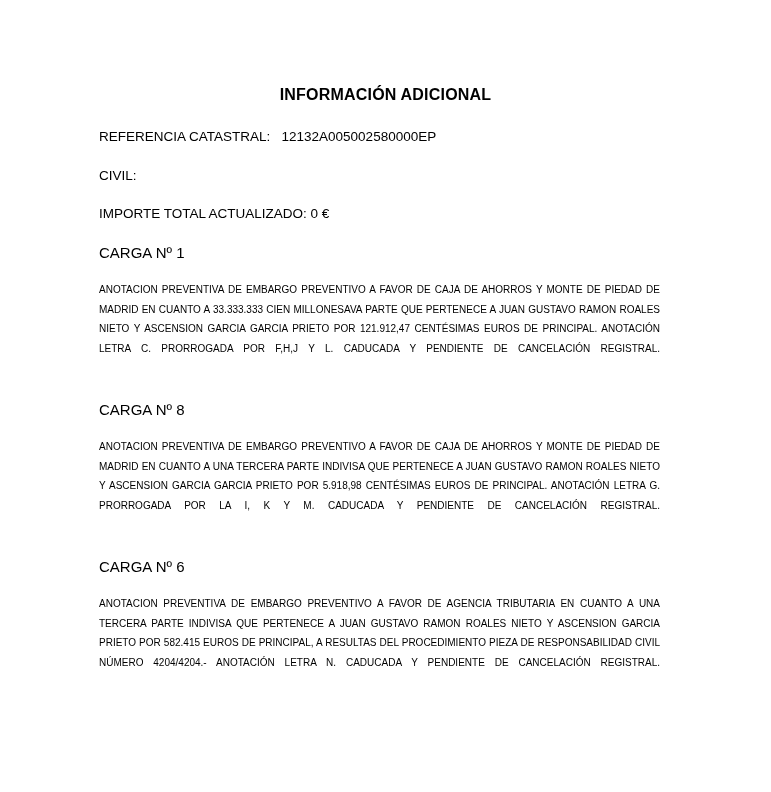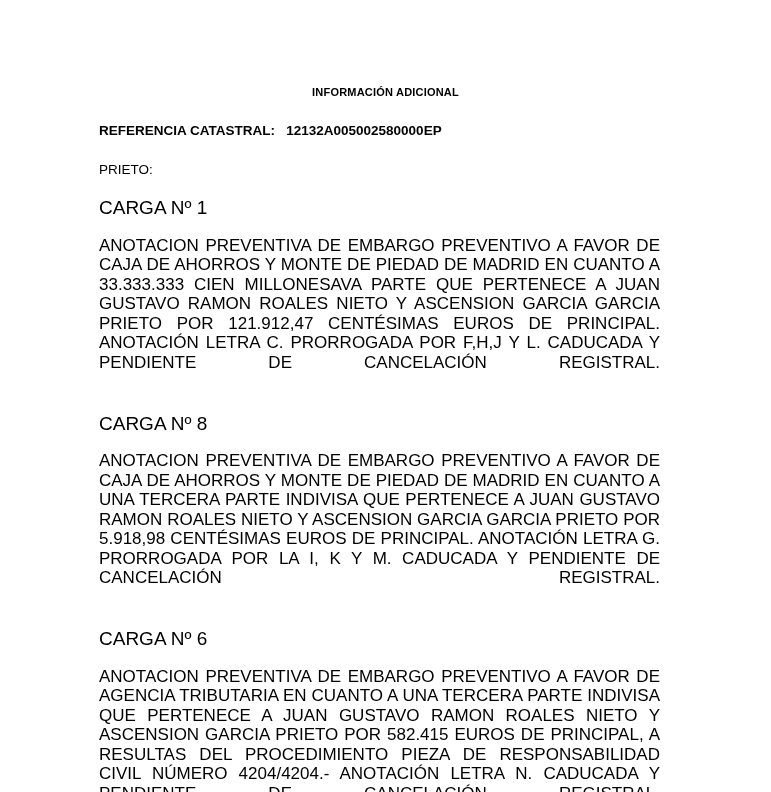--- a/index.html
+++ b/index.html
@@ -16,49 +16,48 @@
   }
   .page {
     position: relative;
     width: 771px;
     height: 792px;
     box-sizing: border-box;
     padding: 86px 99px 0 99px;
   }
   .doc-title {
     text-align: center;
-    font-size: 11px;
+    font-size: 16px;
     font-weight: bold;
     letter-spacing: 0.2px;
     margin: 0 0 23px 0;
   }
   .block {
     font-size: 13.5px;
     line-height: 19.5px;
     margin: 0 0 19px 0;
     text-align: justify;
     text-justify: inter-word;
   }
   .block.short {
     text-align: left;
   }
   .ref-line {
     font-size: 13.5px;
     line-height: 19.5px;
     margin: 0 0 19px 0;
     white-space: pre;
-    font-weight: bold;
   }
   .carga-head {
-    font-size: 19px;
+    font-size: 15px;
     line-height: 19.5px;
     margin: 0 0 18px 0;
   }
   .body-para {
-    font-size: 17px;
+    font-size: 10px;
     line-height: 19.5px;
     margin: 0 12px 22px 0;
     text-align: justify;
     text-justify: inter-word;
   }
   
   .body-para::after {
     content: "";
     display: inline-block;
     width: 100%;
@@ -66,22 +65,23 @@
 </style>
 </head>
 <body>
 
 <div class="page">
 
   <h1 class="doc-title">INFORMACIÓN ADICIONAL</h1>
 
   <p class="ref-line">REFERENCIA CATASTRAL:   12132A005002580000EP</p>
 
-  <p class="block short">PRIETO:</p>
+  <p class="block short">CIVIL:</p>
 
+  <p class="block short">IMPORTE TOTAL ACTUALIZADO: 0 €</p>
 
   <p class="carga-head">CARGA Nº 1</p>
   <p class="body-para">ANOTACION PREVENTIVA DE EMBARGO PREVENTIVO A FAVOR DE CAJA DE AHORROS Y MONTE DE PIEDAD DE MADRID EN CUANTO A 33.333.333 CIEN MILLONESAVA PARTE QUE PERTENECE A JUAN GUSTAVO RAMON ROALES NIETO Y ASCENSION GARCIA GARCIA PRIETO POR 121.912,47 CENTÉSIMAS EUROS DE PRINCIPAL. ANOTACIÓN LETRA C. PRORROGADA POR F,H,J Y L. CADUCADA Y PENDIENTE DE CANCELACIÓN REGISTRAL.</p>
 
   <p class="carga-head">CARGA Nº 8</p>
   <p class="body-para">ANOTACION PREVENTIVA DE EMBARGO PREVENTIVO A FAVOR DE CAJA DE AHORROS Y MONTE DE PIEDAD DE MADRID EN CUANTO A UNA TERCERA PARTE INDIVISA QUE PERTENECE A JUAN GUSTAVO RAMON ROALES NIETO Y ASCENSION GARCIA GARCIA PRIETO POR 5.918,98 CENTÉSIMAS EUROS DE PRINCIPAL. ANOTACIÓN LETRA G. PRORROGADA POR LA I, K Y M. CADUCADA Y PENDIENTE DE CANCELACIÓN REGISTRAL.</p>
 
   <p class="carga-head">CARGA Nº 6</p>
   <p class="body-para">ANOTACION PREVENTIVA DE EMBARGO PREVENTIVO A FAVOR DE AGENCIA TRIBUTARIA EN CUANTO A UNA TERCERA PARTE INDIVISA QUE PERTENECE A JUAN GUSTAVO RAMON ROALES NIETO Y ASCENSION GARCIA PRIETO POR 582.415 EUROS DE PRINCIPAL, A RESULTAS DEL PROCEDIMIENTO PIEZA DE RESPONSABILIDAD CIVIL NÚMERO 4204/4204.- ANOTACIÓN LETRA N. CADUCADA Y PENDIENTE DE CANCELACIÓN REGISTRAL.</p>
 

